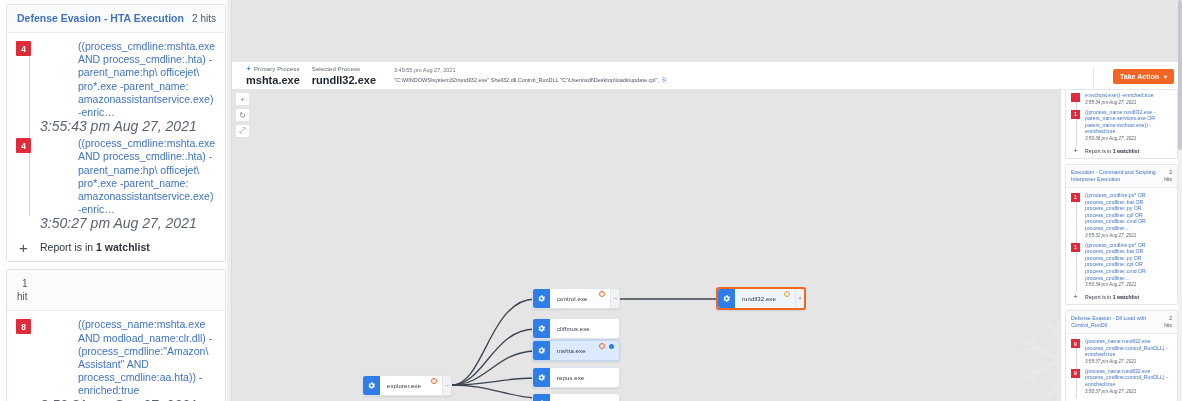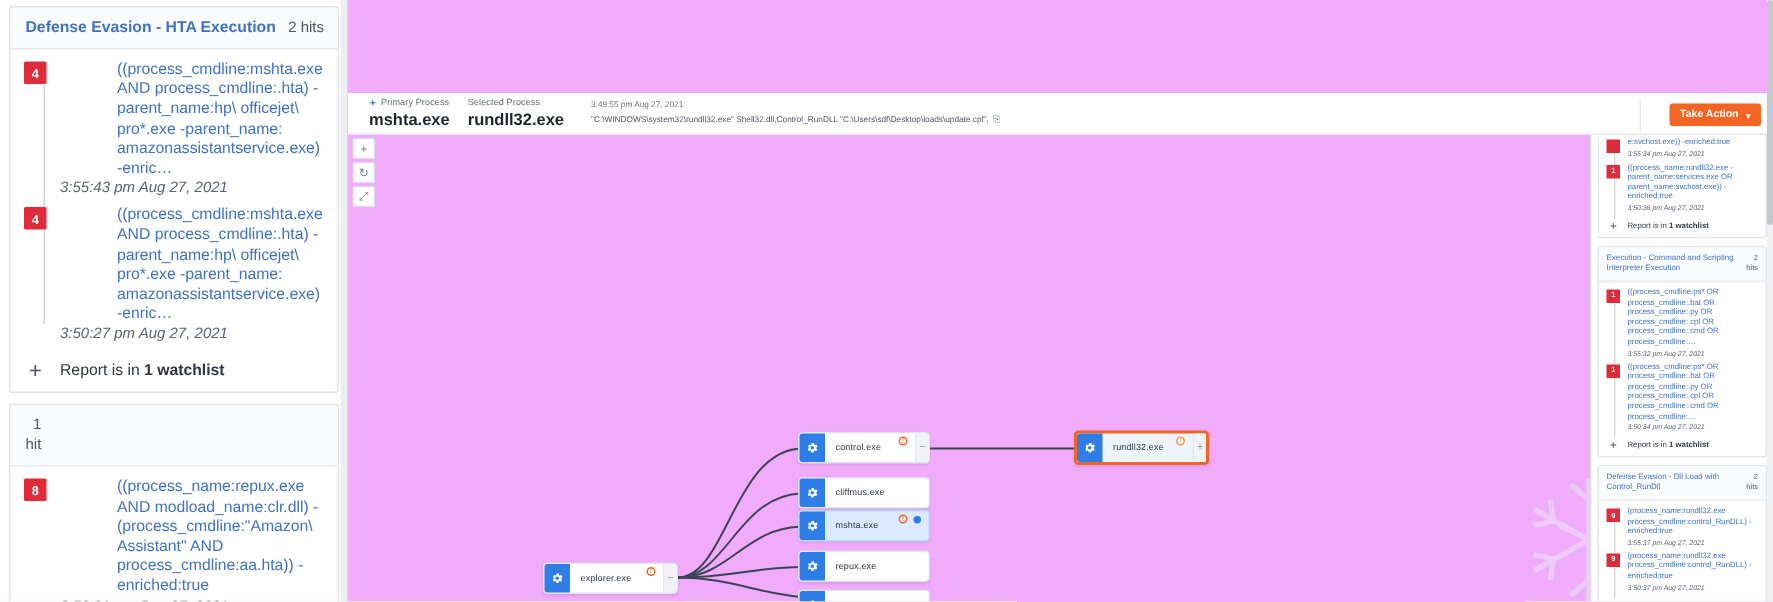--- a/index.html
+++ b/index.html
@@ -41,30 +41,30 @@
     width: 15px; height: 15px; flex: none; margin-top: 1px;
     background: #e02b3a; color: #fff; font-size: 8.5px; font-weight: 700;
     display: flex; align-items: center; justify-content: center; border-radius: 1px;
   }
   .hit-text { flex: 1; min-width: 0; }
   .hit-query {
     color: #3f72c4; font-size: 10.5px; line-height: 13.2px;
     word-break: break-word;
     margin-left: 38px;
   }
-  .hit-time { color: #5a6370; font-size: 10px; font-style: italic; line-height: 14px; margin-top: 0px; }
+  .hit-time { color: #5a6370; font-size: 14px; font-style: italic; line-height: 14px; margin-top: 0px; }
   .watchlist {
     display: flex; align-items: center; gap: 9px;
     padding: 7px 0 2px 0; color: #2f3640; font-size: 10.5px;
   }
   .plus { font-size: 15px; color: #4c5560; line-height: 11px; width: 15px; text-align: center; flex: none; font-weight: 300; }
   .watchlist b { font-weight: 700; }
 
   
-  .main { position: relative; flex: 1; background: #f0abfc; overflow: hidden; }
+  .main { position: relative; flex: 1; background: #e5e5e5; overflow: hidden; }
 
   .topbar {
     position: absolute; left: 0; top: 62px; right: 0; height: 28px;
     background: #ffffff; border-bottom: 1px solid #e4e7ea;
     display: flex; align-items: center; padding-left: 14px; z-index: 6;
   }
   .proc-block { display: flex; flex-direction: column; justify-content: center; padding-right: 12px; }
   .proc-label { font-size: 6px; color: #5d6671; letter-spacing: .1px; display: flex; align-items: center; gap: 3px; line-height: 8px; }
   .dot-primary { width: 5px; height: 5px; background: #2f7ee8; border-radius: 50%; flex: none;
      clip-path: polygon(50% 0,61% 39%,100% 50%,61% 61%,50% 100%,39% 61%,0 50%,39% 39%); }
@@ -200,21 +200,21 @@
     <div class="card">
       <div class="card-head">
         <div class="card-hits">1
 hit</div>
       </div>
       <div class="card-body">
         <div class="hit-list">
           <div class="hit">
             <div class="sev">8</div>
             <div class="hit-text">
-              <div class="hit-query">((process_name:repux.exe AND modload_name:clr.dll) -(process_cmdline:"Amazon\ Assistant" AND process_cmdline:aa.hta)) -enriched:true</div>
+              <div class="hit-query">((process_name:mshta.exe AND modload_name:clr.dll) -(process_cmdline:"Amazon\ Assistant" AND process_cmdline:aa.hta)) -enriched:true</div>
               <div class="hit-time">3:50:31 pm Sep 27, 2021</div>
             </div>
           </div>
         </div>
         <div class="watchlist">
           <span class="plus">+</span>
           <span><span>Report is in </span><b>1 watchlist</b></span>
         </div>
       </div>
     </div>

